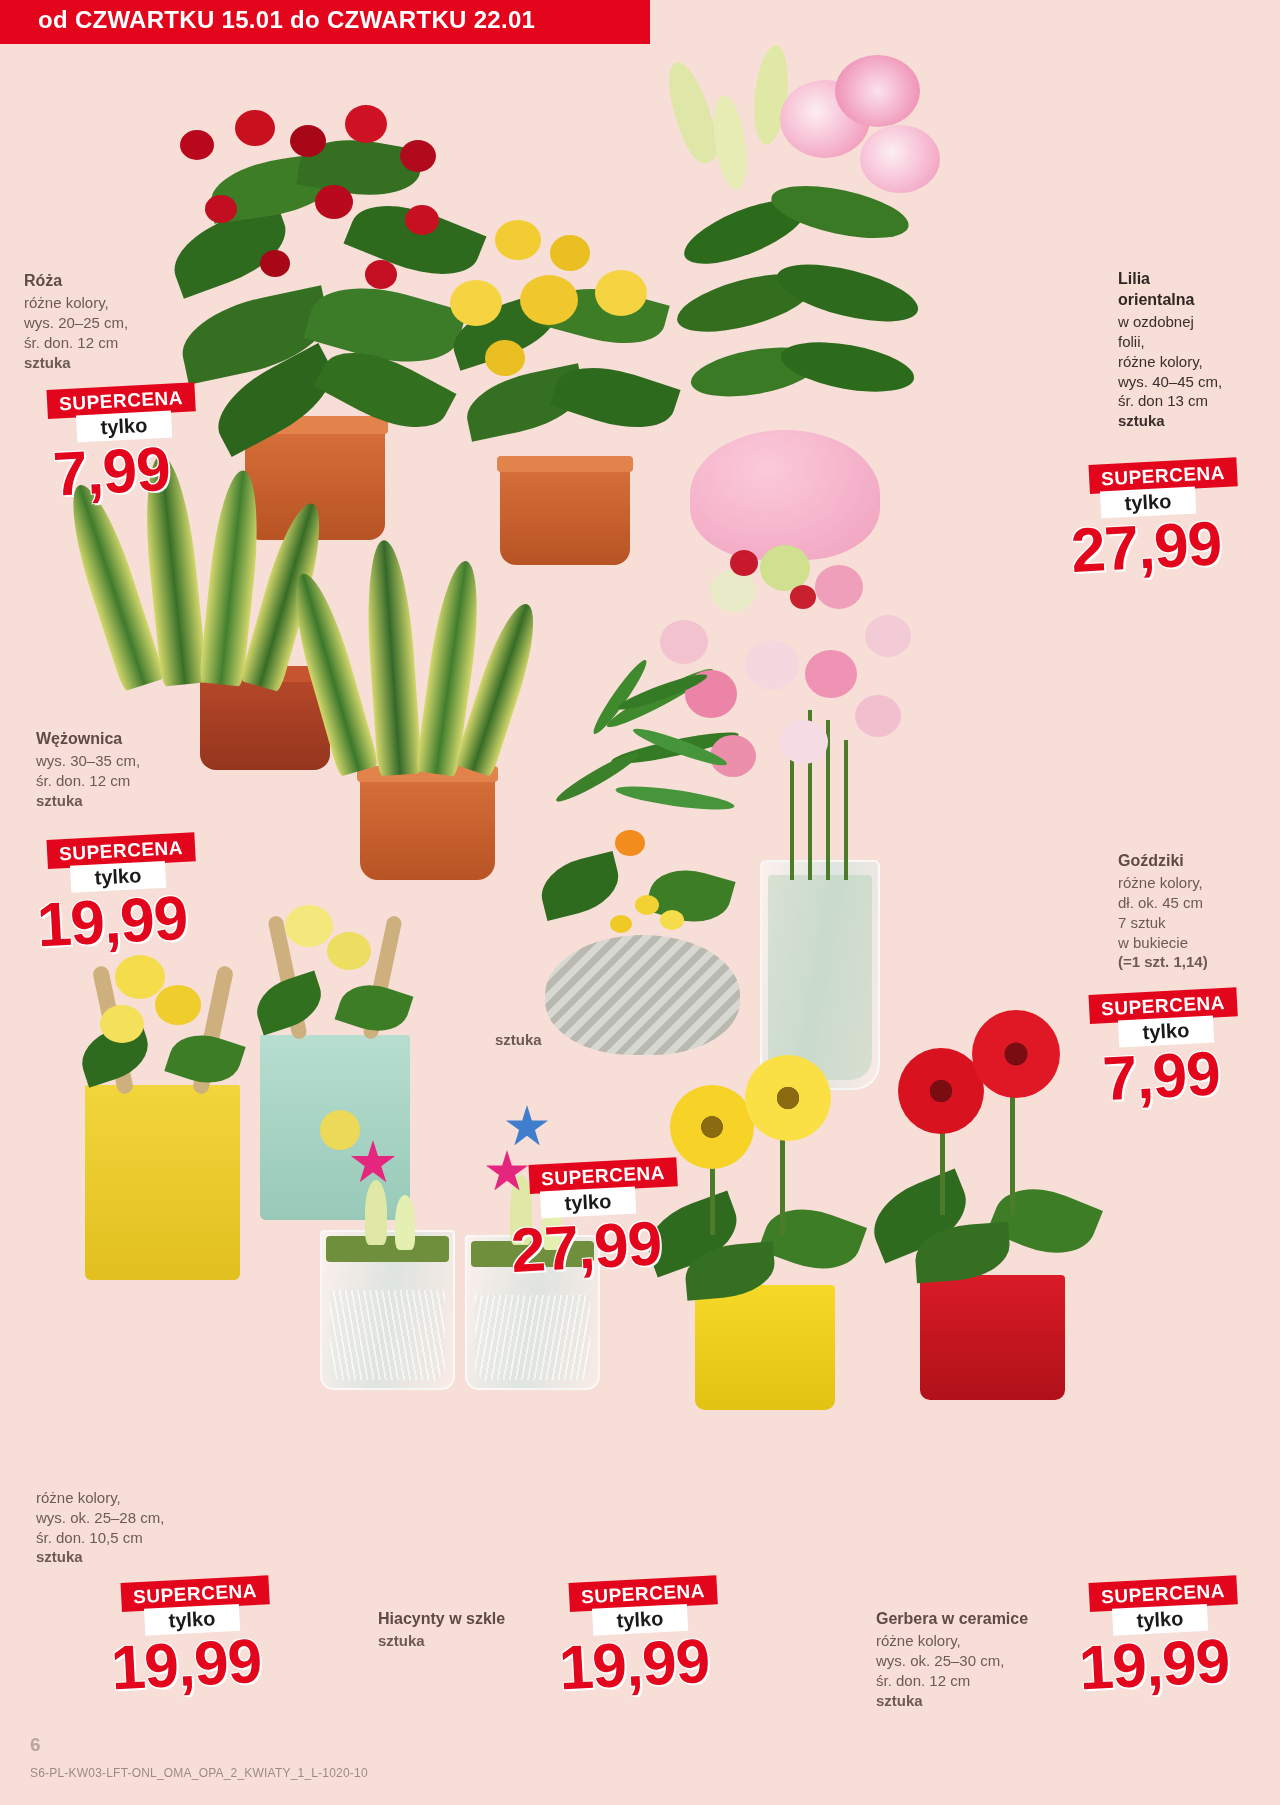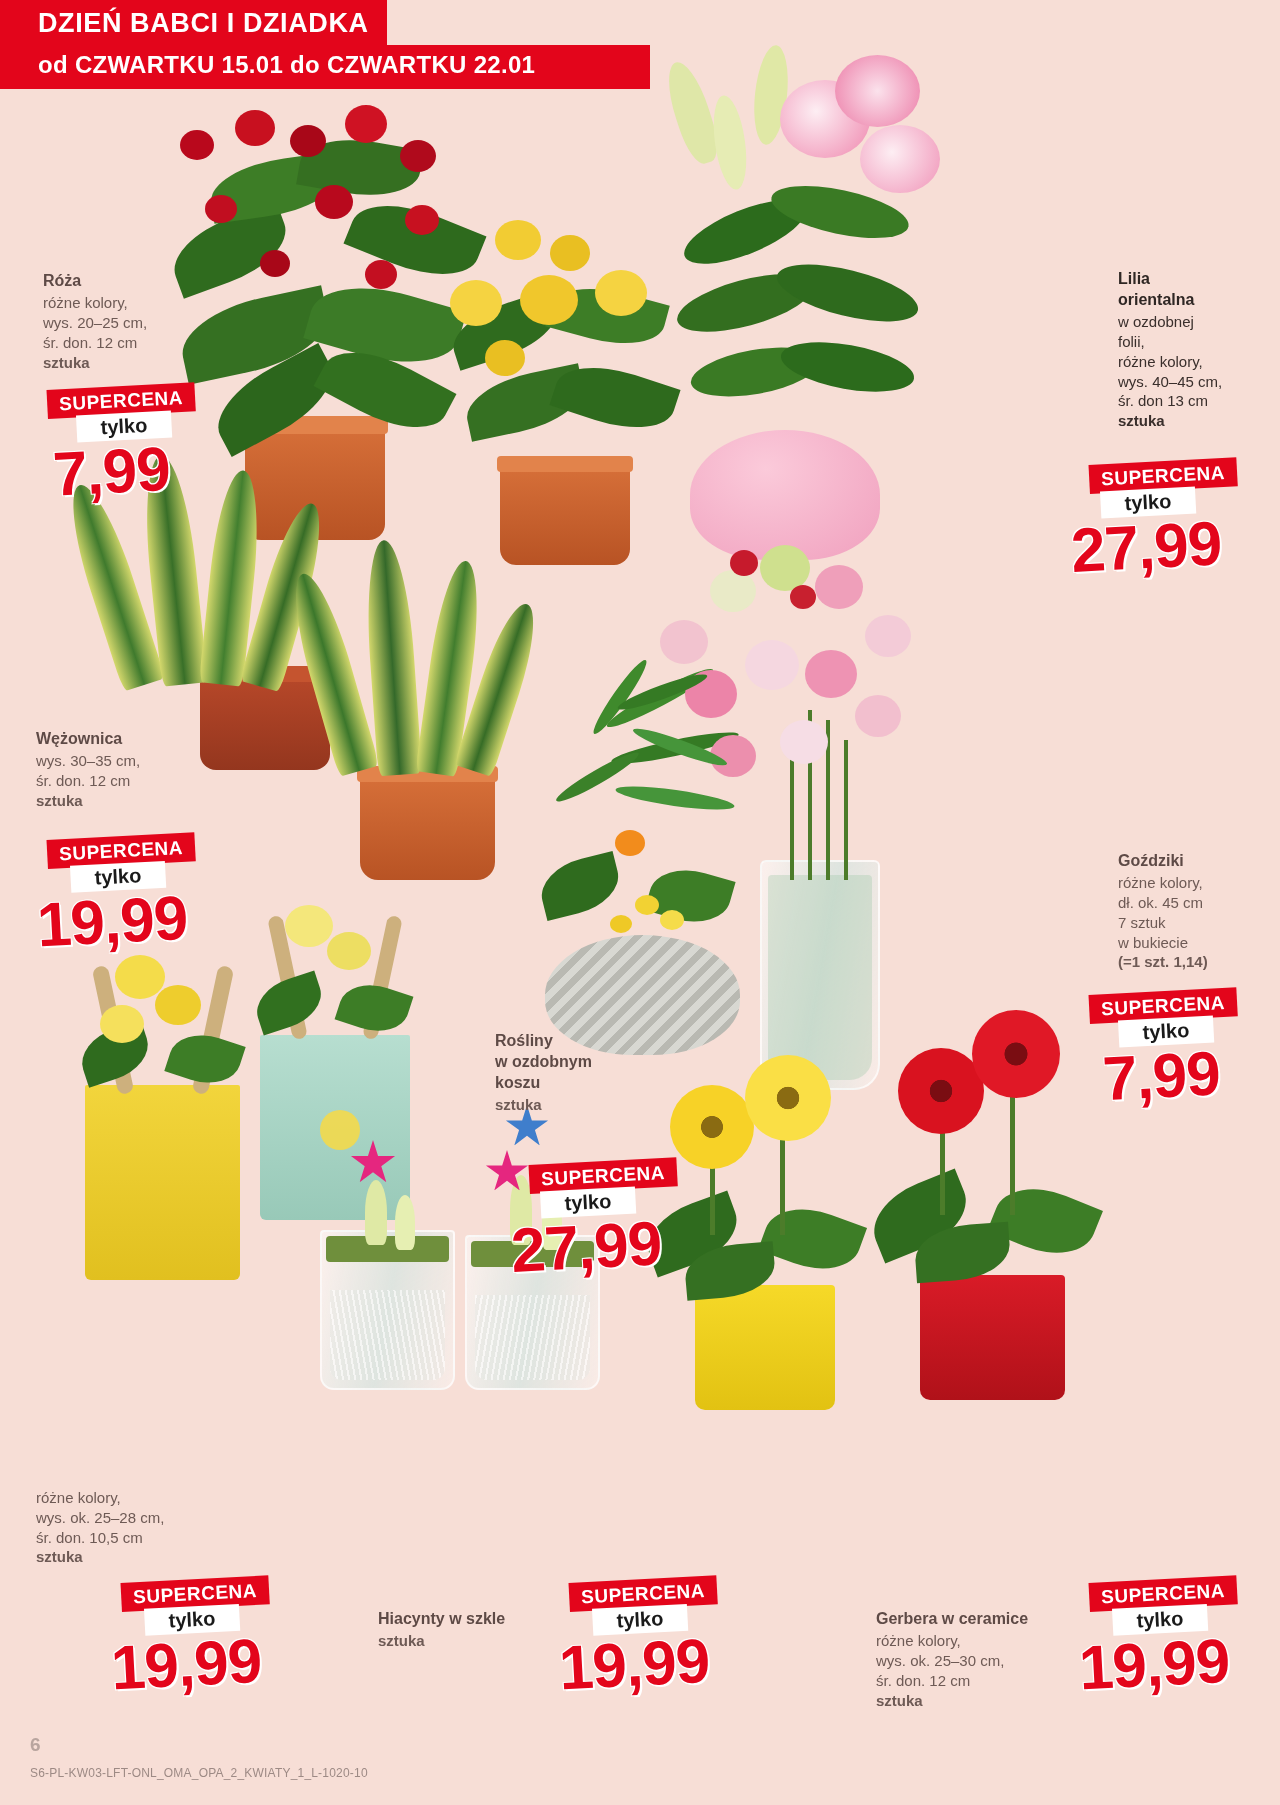--- a/index.html
+++ b/index.html
@@ -298,25 +298,24 @@
   <div class="leaf" style="left:10px; top:195px; width:100px; height:62px; background:#2f6b1e; transform:rotate(-22deg);"></div>
   <div class="leaf" style="left:135px; top:200px; width:100px; height:62px; background:#3d7d26; transform:rotate(22deg);"></div>
   <div class="leaf" style="left:55px; top:235px; width:95px; height:55px; background:#357022; transform:rotate(-4deg);"></div>
   <div class="stem" style="left:80px; top:100px; width:5px; height:125px;"></div>
   <div class="stem" style="left:150px; top:75px; width:5px; height:150px;"></div>
   <div style="position:absolute; left:38px; top:58px; width:86px; height:86px; background:radial-gradient(circle, #7a0d12 0 18%, #d9121f 19% 100%); border-radius:50%;"></div>
   <div style="position:absolute; left:112px; top:20px; width:88px; height:88px; background:radial-gradient(circle, #7a0d12 0 18%, #e01826 19% 100%); border-radius:50%;"></div>
 </div>
 
 <div class="header">
-  <div class="header-line1">DZIEŃ BABCI I DZIADKA</div>
   <div class="header-line2">od CZWARTKU 15.01 do CZWARTKU 22.01</div>
 </div>
 
-<div class="prod" style="left:43px; top:270px; width:150px;">
+<div class="prod" style="left:24px; top:270px; width:150px;">
   <span class="name">Róża</span>
   <span class="desc" style="white-space:pre-line;">różne kolory,
 wys. 20–25 cm,
 śr. don. 12 cm</span>
   <span class="unit">sztuka</span>
 </div>
 
 <div class="prod" style="left:1118px; top:268px; width:150px; color:#3a2f2c;">
   <span class="name" style="white-space:pre-line; color:#2f2724;">Lilia
 orientalna</span>
@@ -338,23 +337,20 @@
 <div class="prod" style="left:1118px; top:850px; width:150px;">
   <span class="name">Goździki</span>
   <span class="desc" style="white-space:pre-line;">różne kolory,
 dł. ok. 45 cm
 7 sztuk
 w bukiecie</span>
   <span class="unit">(=1 szt. 1,14)</span>
 </div>
 
 <div class="prod" style="left:495px; top:1030px; width:180px;">
-  <span class="name" style="white-space:pre-line;">Rośliny
-w ozdobnym
-koszu</span>
   <span class="unit">sztuka</span>
 </div>
 
 <div class="prod" style="left:36px; top:1488px; width:230px;">
   <span class="desc" style="white-space:pre-line;">różne kolory,
 wys. ok. 25–28 cm,
 śr. don. 10,5 cm</span>
   <span class="unit">sztuka</span>
 </div>
 

